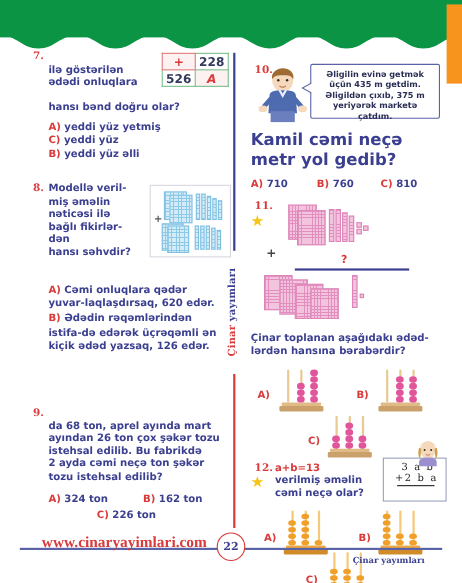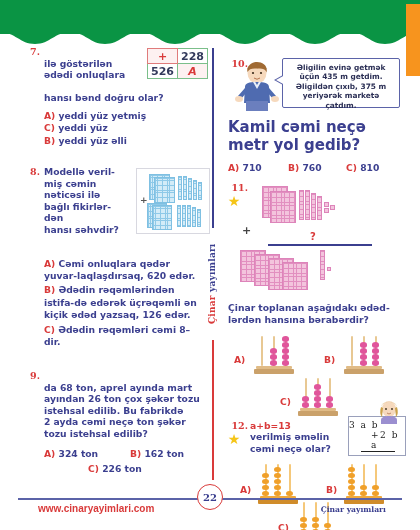--- a/index.html
+++ b/index.html
@@ -141,31 +141,31 @@
   .ab-rod { position: absolute; bottom: 8px; width: 1.6px; border-radius: 1px; }
   .bead { position: absolute; width: 7px; height: 5.4px; border-radius: 50%; }
 
   
   .q12-board {
     position: absolute; right: 2px; top: -4px; width: 58px; height: 40px;
     border: 1px solid #9aa0bb; background: #fff;
     font-family: "DejaVu Serif", "Liberation Serif", serif;
     font-size: 9px; color: #222; padding: 3px 0 0 0;
   }
-  .q12-board .r1 { letter-spacing: 1.5px; }
-  .q12-board .r2 { margin-left: 22px; letter-spacing: 1.5px; }
+  .q12-board .r1 { margin-left: 16px; letter-spacing: 1.5px; }
+  .q12-board .r2 { margin-left: 10px; letter-spacing: 1.5px; }
   .q12-board .rule { margin: 1px auto 0 12px; width: 34px; height: 1px; background: #222; }
   .girl { position: absolute; right: 4px; top: -22px; width: 30px; height: 26px; }
 
   
   .footer-line { position: absolute; left: 18px; bottom: 30px; width: 384px; height: 2px; background: #5b63a8; }
   .footer-url {
-    position: absolute; left: 38px; bottom: 16px;
-    font-size: 10px; color: #d93a3a; font-weight: bold;
-    font-family: Liberation Sans, sans-serif;
+    position: absolute; left: 38px; bottom: 28px;
+    font-size: 14px; color: #d93a3a; font-weight: bold;
+    font-family: Liberation Serif, serif;
   }
   .footer-brand {
     position: absolute; right: 34px; bottom: 16px;
     font-size: 7.6px; color: #3b3f8f; font-weight: bold;
     font-family: "DejaVu Serif", "Liberation Serif", serif;
   }
   .page-num {
     position: absolute; left: 50%; bottom: 20px; transform: translateX(-50%);
     width: 26px; height: 26px; border-radius: 50%; border: 1.4px solid #d93a3a;
     background: #fff; color: #3b3f8f; font-weight: bold; font-size: 10px;
@@ -245,30 +245,29 @@
         <div class="rod-b" style="left:40px; top:36px; width:4px; height:22px;"></div>
         <div class="rod-b" style="left:45px; top:36px; width:4px; height:22px;"></div>
         <div class="rod-b" style="left:50px; top:36px; width:4px; height:22px;"></div>
         <div class="rod-b" style="left:55px; top:38px; width:4px; height:20px;"></div>
         <div class="rod-b" style="left:60px; top:40px; width:4px; height:18px;"></div>
       </div>
 
       <div class="qbody">
         <div class="qtext" style="width:86px;">
           <span>Modellə veril-</span><br>
-          <span>miş cəmin</span><br>
+          <span>miş əməlin</span><br>
           <span>nəticəsi ilə</span><br>
           <span>bağlı fikirlər-</span><br>
           <span>dən</span><br>
           <span>hansı səhvdir?</span>
         </div>
         <div class="opts" style="margin-top:22px;">
           <div class="opt" style="width:162px;"><span class="lbl">A)</span> <span>Cəmi onluqlara qədər yuvar-laqlaşdırsaq, 620 edər.</span></div>
           <div class="opt" style="width:162px; margin-top:2px;"><span class="lbl">B)</span> <span>Ədədin rəqəmlərindən istifa-də edərək üçrəqəmli ən kiçik ədəd yazsaq, 126 edər.</span></div>
-          <div class="opt" style="width:162px; margin-top:2px;"><span class="lbl">C)</span> <span>Ədədin rəqəmləri cəmi 8–dir.</span></div>
         </div>
       </div>
     </div>
 
     <div class="q" style="margin-top:14px;">
       <div class="qnum">9.</div>
       <div class="qbody">
         <div class="qtext" style="width:164px;">
           <br>
           <span>da 68 ton, aprel ayında mart</span><br>

